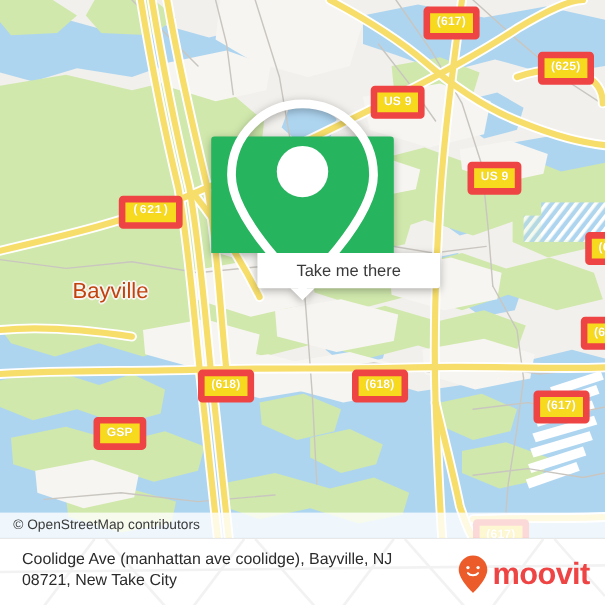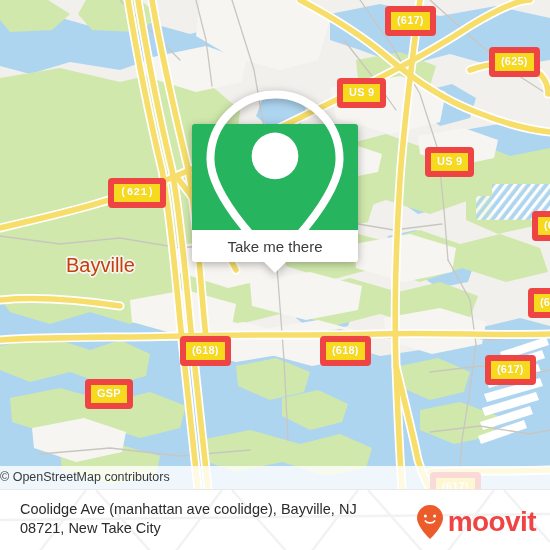--- a/index.html
+++ b/index.html
@@ -51,38 +51,40 @@
     background:#26b45e;height:106px;width:100%;
     border-radius:3px 3px 0 0;
     display:flex;align-items:center;justify-content:center;
     box-sizing:border-box;
   }
   #popup .card-bottom{
     background:#ffffff;height:32px;width:100%;
     border-radius:0 0 3px 3px;
     display:flex;align-items:center;justify-content:center;
     box-sizing:border-box;
+    margin-left:42px;
   }
   #popup .card-label{
     color:#3a3a3a;font-size:15px;line-height:1;
   }
   #popup .tail{
     position:absolute;left:50%;top:138px;margin-left:-11px;
     width:0;height:0;
     border-left:11px solid transparent;
     border-right:11px solid transparent;
     border-top:11px solid #ffffff;
   }
 
   
   #attrib{
     position:absolute;left:0;top:466px;width:550px;height:23px;
     background:rgba(255,255,255,.80);
     display:flex;align-items:center;
     box-sizing:border-box;
+    padding-left:12px;
   }
   #attrib .txt{color:#3b3b3b;font-size:12.5px;line-height:1;}
 
   
   #footer{
     position:absolute;left:0;top:489px;width:550px;height:61px;
     background:#ffffff;overflow:hidden;
     border-top:1px solid #e8e8e8;
   }
   #footer .bg-lines{position:absolute;left:0;top:0;width:550px;height:61px;}

